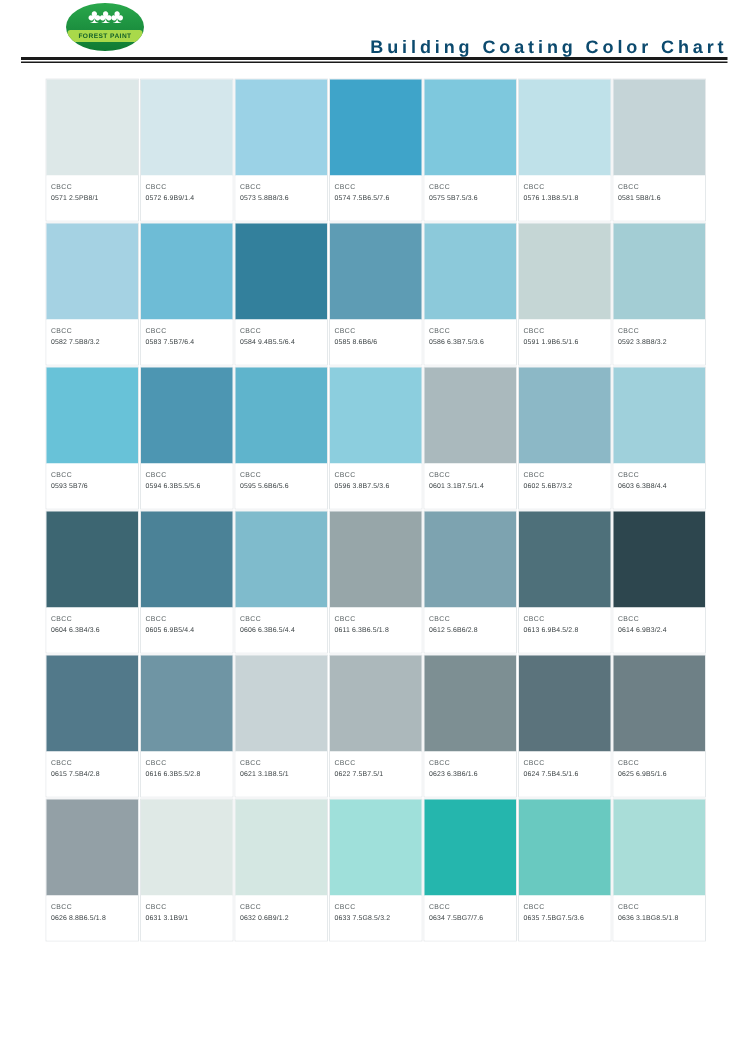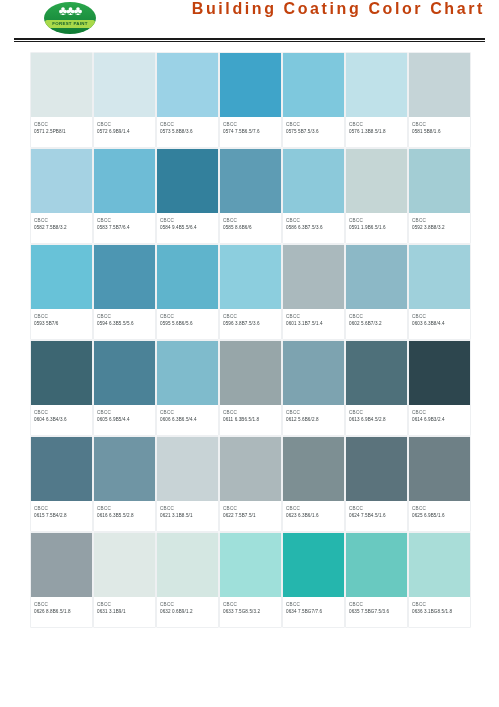--- a/index.html
+++ b/index.html
@@ -71,24 +71,24 @@
     text-align: center;
     font-size: 4.4px;
     font-weight: bold;
     color: #14612a;
     letter-spacing: 0.3px;
   }
 
   .chart-title {
     position: absolute;
     right: 14px;
-    top: 0;
-    font-size: 16px;
+    top: 24px;
+    font-size: 12px;
     font-weight: bold;
-    color: #c2410c;
+    color: #0c4a6e;
     letter-spacing: 2.6px;
     white-space: nowrap;
   }
 
   .rule-wrap {
     position: absolute;
     left: 14px;
     right: 14px;
     top: 38px;
     height: 4px;

